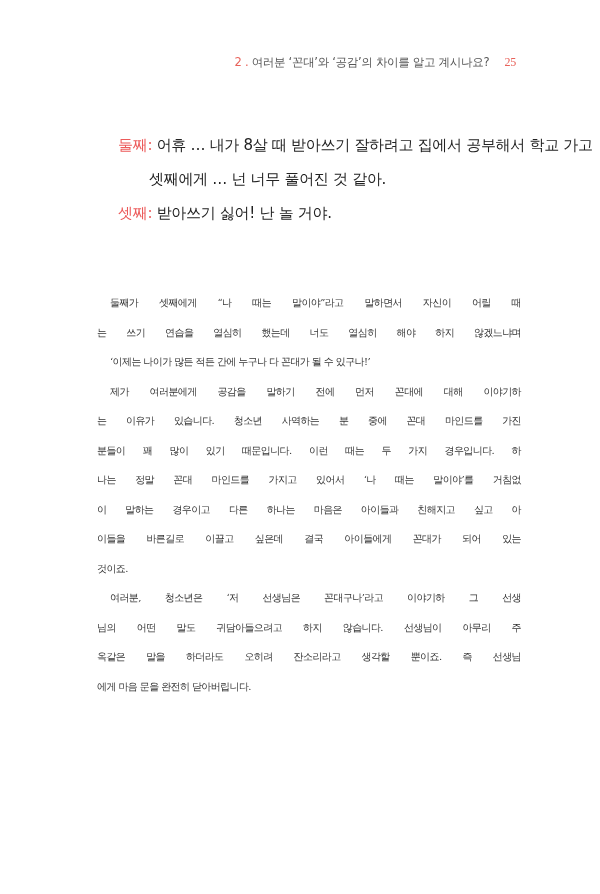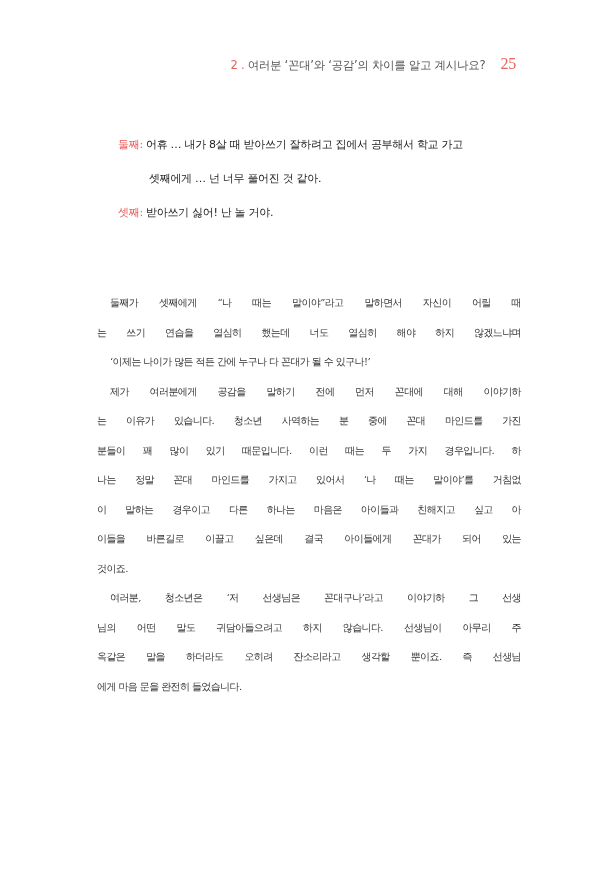--- a/index.html
+++ b/index.html
@@ -23,29 +23,29 @@
       color: #555;
       white-space: nowrap;
       font-family: "DejaVu Sans", "Liberation Sans", sans-serif;
       letter-spacing: -0.3px;
     }
     .running-header .chap-num { color: #e8625a; }
     .running-header .page-num {
       color: #e8625a;
       margin-left: 12px;
       font-family: "Liberation Serif", serif;
-      font-size: 16px;
+      font-size: 12px;
     }
     .dialogue {
       position: absolute;
       left: 118px;
       top: 128px;
       width: 420px;
       font-family: "DejaVu Sans", "Liberation Sans", sans-serif;
-      font-size: 11px;
+      font-size: 15px;
       color: #222;
       letter-spacing: -0.3px;
     }
     .dialogue .line {
       height: 34px;
       line-height: 34px;
       white-space: nowrap;
     }
     .dialogue .line.cont {
       padding-left: 31px;
@@ -111,15 +111,15 @@
     <div class="row">분들이 꽤 많이 있기 때문입니다. 이런 때는 두 가지 경우입니다. 하</div>
     <div class="row">나는 정말 꼰대 마인드를 가지고 있어서 ‘나 때는 말이야’를 거침없</div>
     <div class="row">이 말하는 경우이고 다른 하나는 마음은 아이들과 친해지고 싶고 아</div>
     <div class="row">이들을 바른길로 이끌고 싶은데 결국 아이들에게 꼰대가 되어 있는</div>
     <div class="row last">것이죠.</div>
   </div>
   <div>
     <div class="row indent">여러분, 청소년은 ‘저 선생님은 꼰대구나’라고 이야기하 그 선생</div>
     <div class="row">님의 어떤 말도 귀담아들으려고 하지 않습니다. 선생님이 아무리 주</div>
     <div class="row">옥같은 말을 하더라도 오히려 잔소리라고 생각할 뿐이죠. 즉 선생님</div>
-    <div class="row last">에게 마음 문을 완전히 들었습니다.</div>
+    <div class="row last">에게 마음 문을 완전히 닫아버립니다.</div>
   </div>
 </div>
 
 </body></html>

